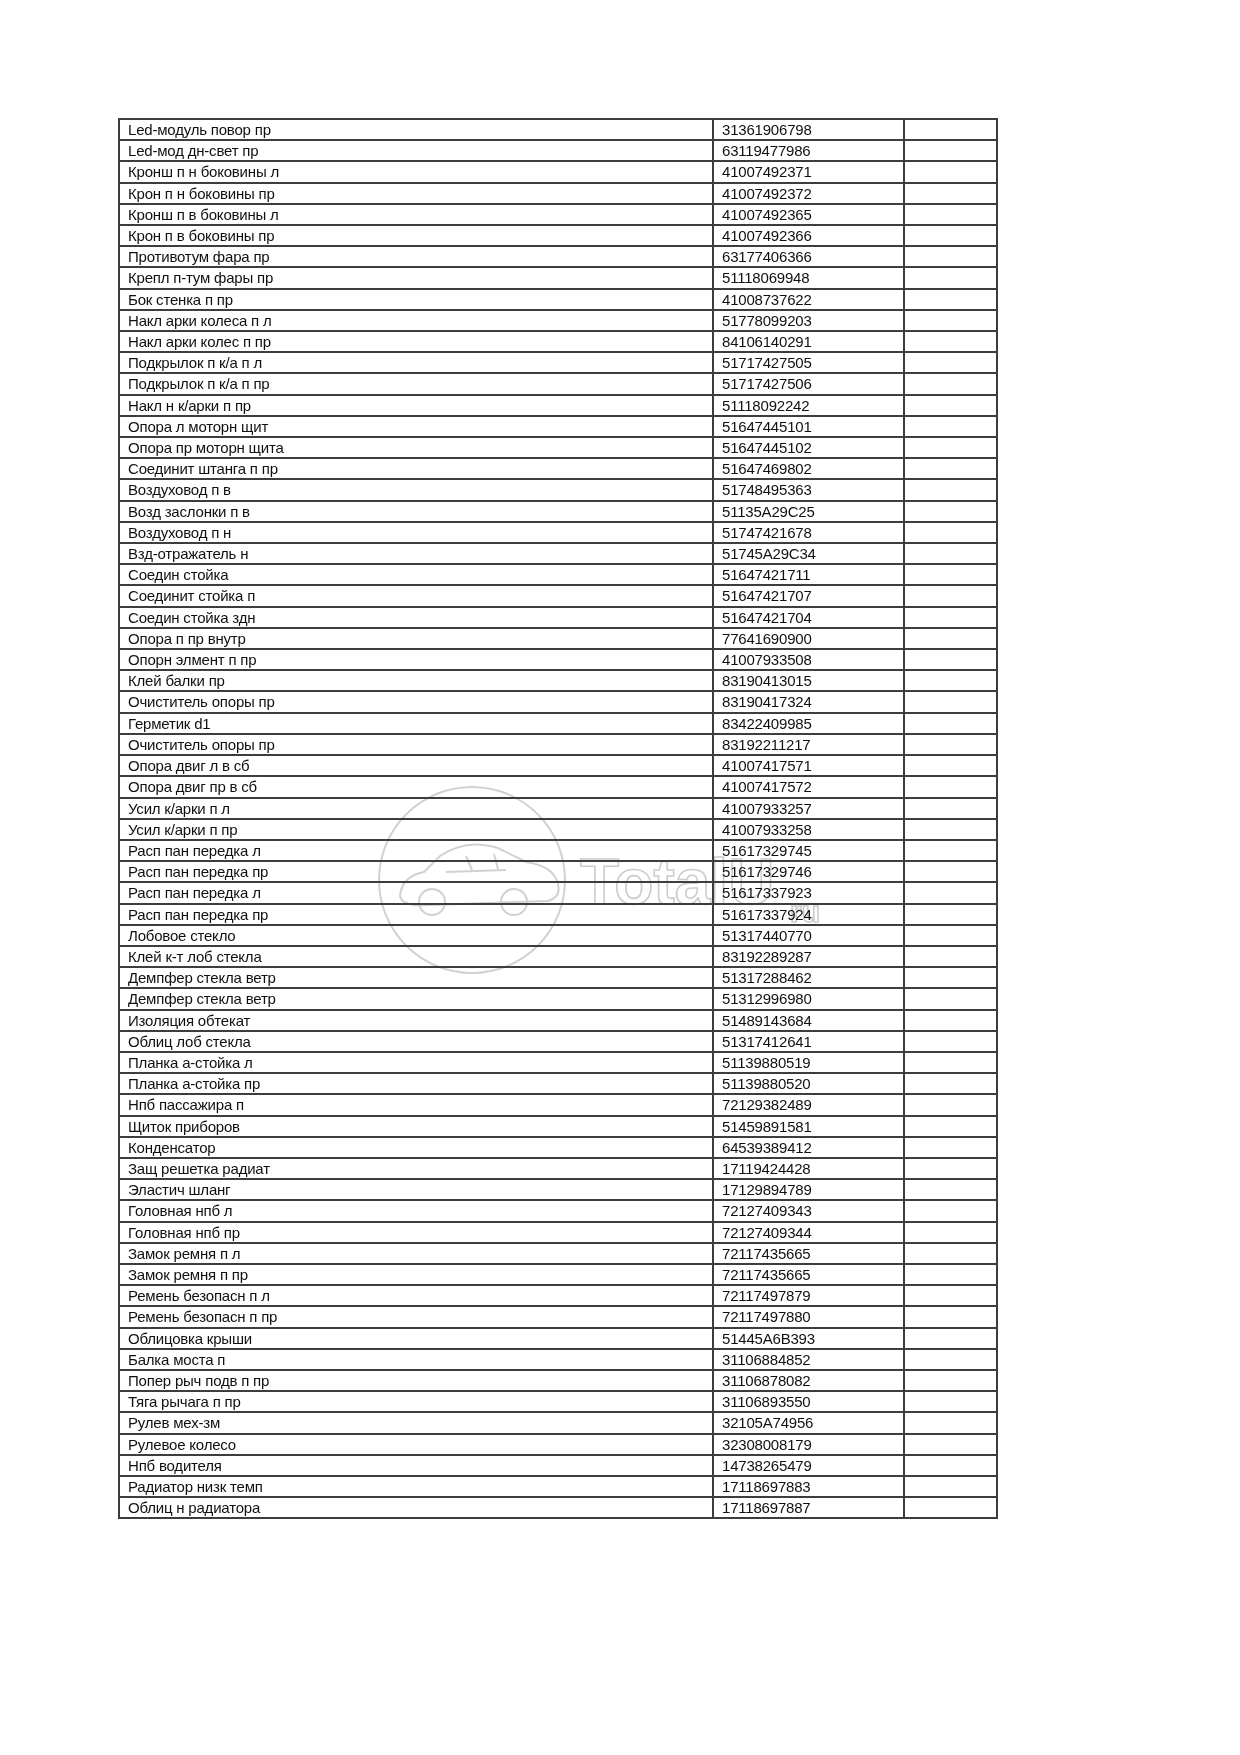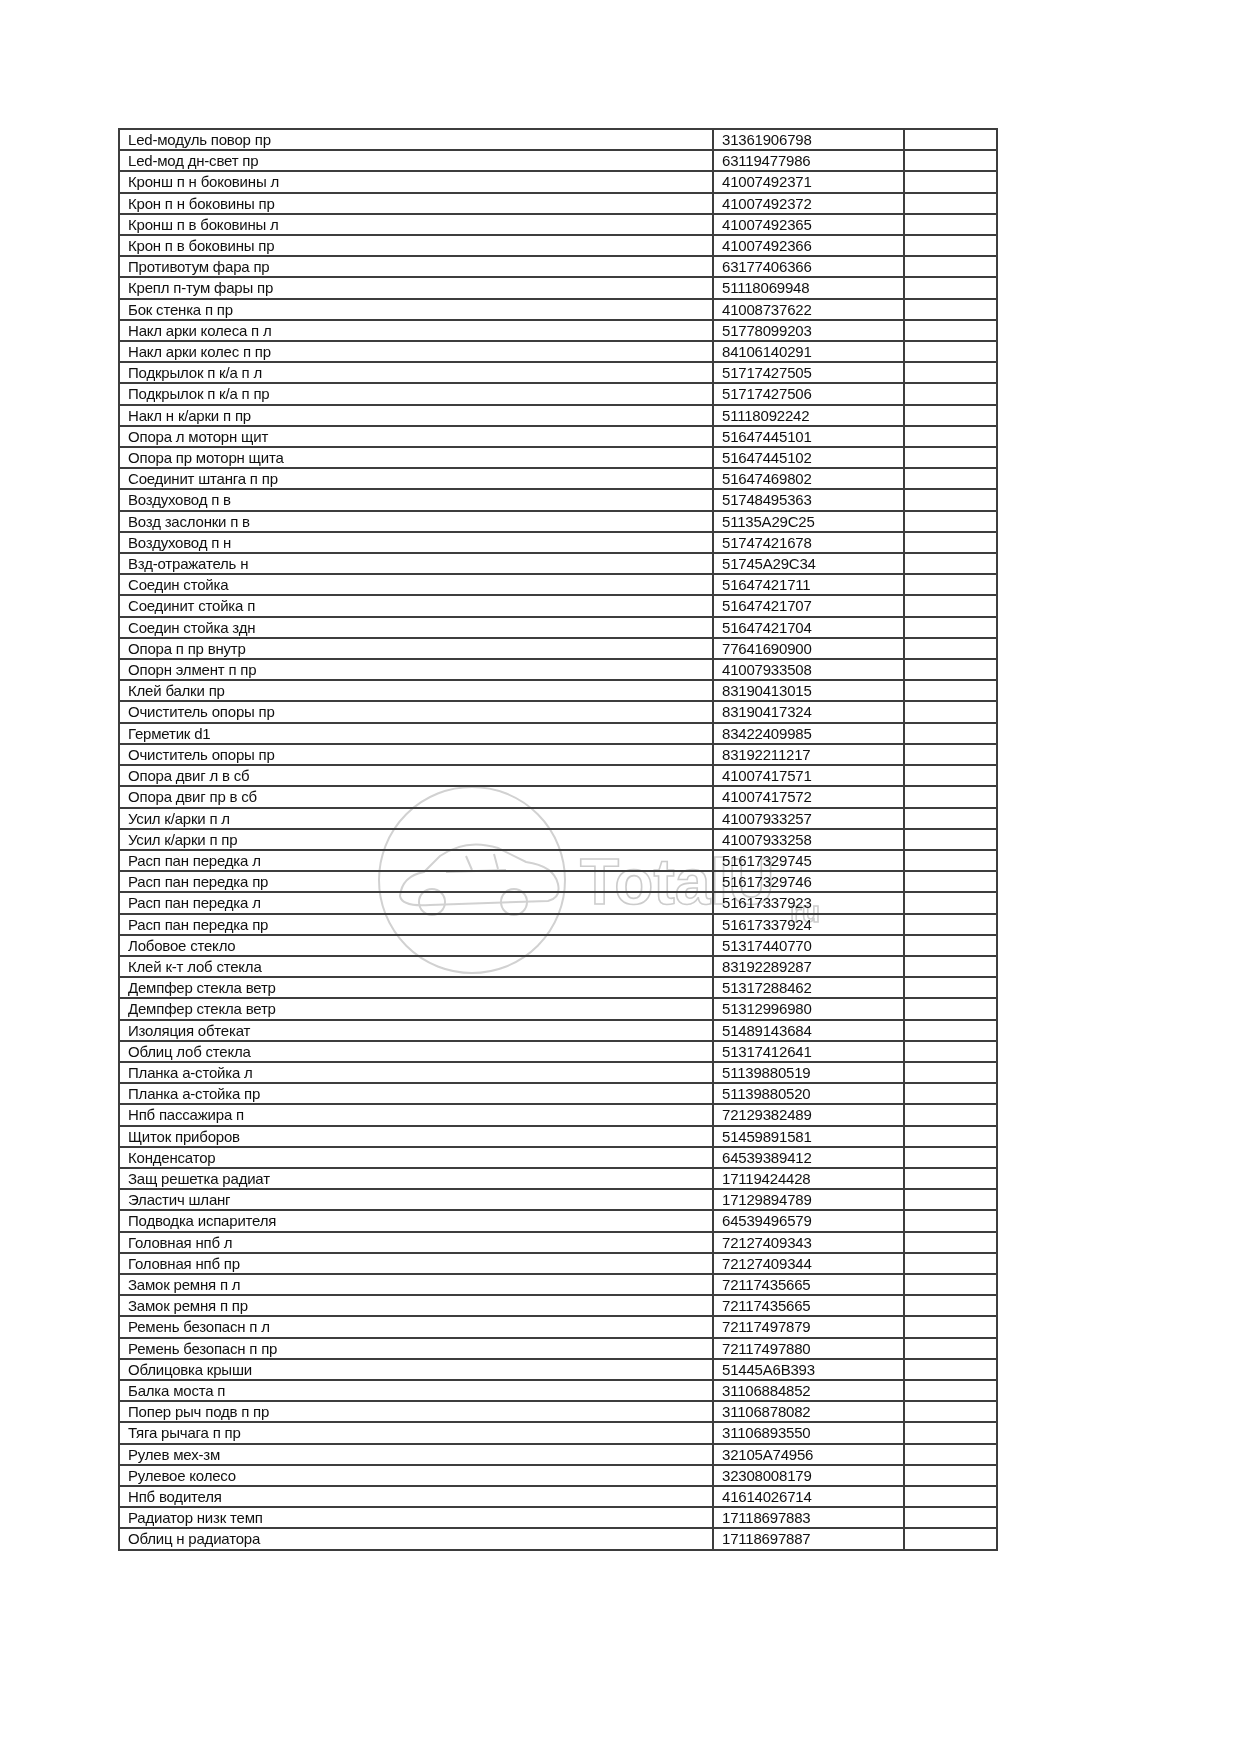--- a/index.html
+++ b/index.html
@@ -11,21 +11,21 @@
   .page {
     position: relative;
     width: 1240px;
     height: 1755px;
     background: #ffffff;
     overflow: hidden;
   }
   table.parts {
     position: absolute;
     left: 118px;
-    top: 128px;
+    top: 118px;
     width: 878px;
     border-collapse: collapse;
     table-layout: fixed;
   }
   table.parts td {
     border: 2px solid #3d3d3d;
     height: 19.2px;
     line-height: 19.2px;
     font-size: 15px;
     color: #101010;
@@ -377,25 +377,20 @@
     <td class="c-code">17119424428</td>
     <td class="c-empty"></td>
   </tr>
 
   <tr>
     <td class="c-name">Эластич шланг</td>
     <td class="c-code">17129894789</td>
     <td class="c-empty"></td>
   </tr>
 
-  <tr>
-    <td class="c-name">Подводка испарителя</td>
-    <td class="c-code">64539496579</td>
-    <td class="c-empty"></td>
-  </tr>
 
   <tr>
     <td class="c-name">Головная нпб л</td>
     <td class="c-code">72127409343</td>
     <td class="c-empty"></td>
   </tr>
 
   <tr>
     <td class="c-name">Головная нпб пр</td>
     <td class="c-code">72127409344</td>
@@ -457,21 +452,21 @@
   </tr>
 
   <tr>
     <td class="c-name">Рулевое колесо</td>
     <td class="c-code">32308008179</td>
     <td class="c-empty"></td>
   </tr>
 
   <tr>
     <td class="c-name">Нпб водителя</td>
-    <td class="c-code">41614026714</td>
+    <td class="c-code">14738265479</td>
     <td class="c-empty"></td>
   </tr>
 
   <tr>
     <td class="c-name">Радиатор низк темп</td>
     <td class="c-code">17118697883</td>
     <td class="c-empty"></td>
   </tr>
 
   <tr>

